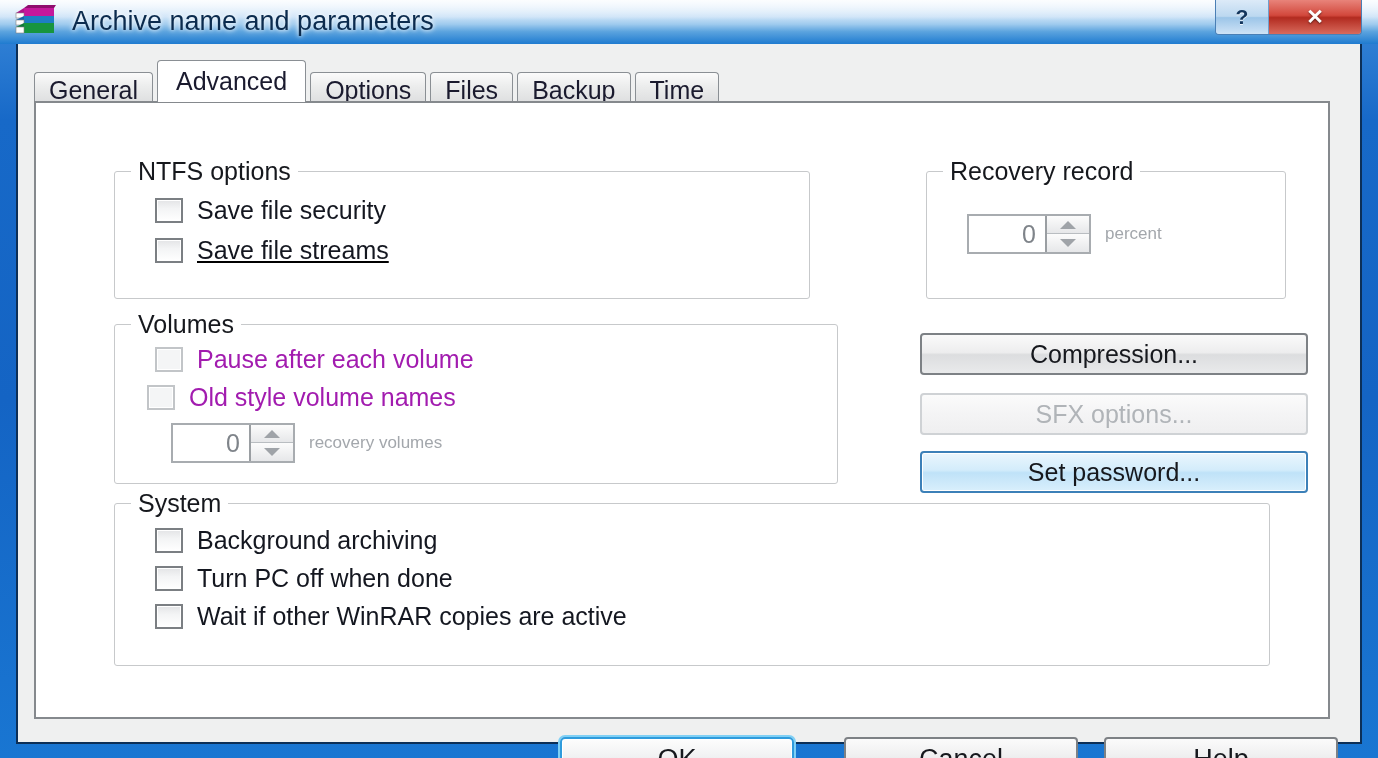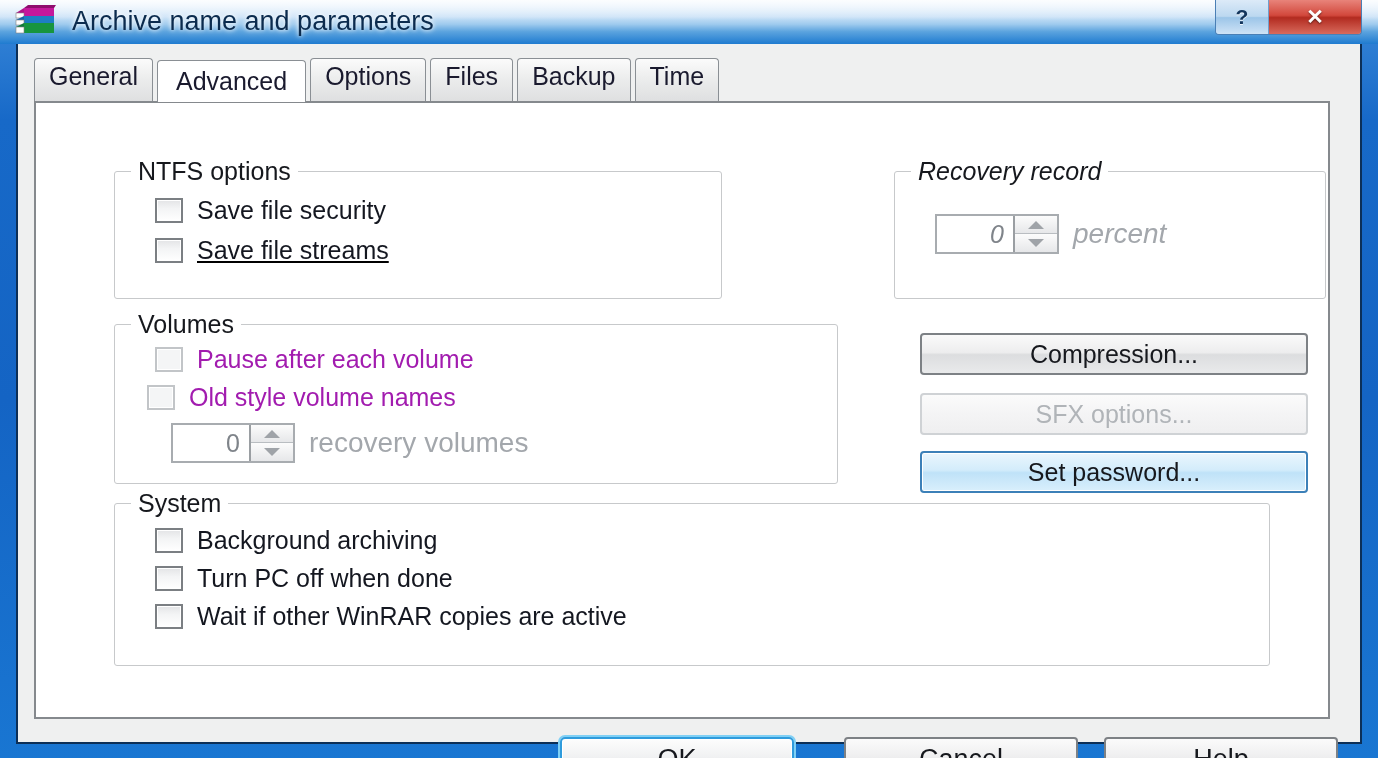--- a/index.html
+++ b/index.html
@@ -112,21 +112,21 @@
     position: absolute;
     left: 16px;
     top: 16px;
     width: 1296px;
     height: 42px;
     display: flex;
     align-items: flex-end;
   }
   .tab {
     position: relative;
-    height: 44px;
+    height: 30px;
     line-height: 34px;
     padding: 0 14px;
     margin-right: 4px;
     font-size: 25px;
     color: #1a1a2e;
     background: linear-gradient(to bottom, #fbfbfb 0%, #eceded 45%, #dedfe0 100%);
     border: 1px solid #8a8f94;
     border-bottom: none;
     border-radius: 4px 4px 0 0;
     box-sizing: border-box;
@@ -165,24 +165,24 @@
     position: absolute;
     top: -15px;
     left: 16px;
     padding: 0 7px;
     background: #ffffff;
     font-size: 25px;
     color: #16181d;
     white-space: nowrap;
   }
 
-  #group-ntfs    { left: 78px;  top: 68px;  width: 608px; height: 128px; }
+  #group-ntfs    { left: 78px;  top: 68px;  width: 696px; height: 128px; }
   #group-volumes { left: 78px;  top: 221px; width: 724px; height: 160px; }
   #group-system  { left: 78px;  top: 400px; width: 1156px; height: 163px; }
-  #group-recovery{ left: 858px; top: 68px;  width: 432px; height: 128px; font-style: italic; }
+  #group-recovery{ left: 890px; top: 68px;  width: 360px; height: 128px; }
 
   
   .chk-row {
     position: absolute;
     display: flex;
     align-items: flex-end;
     white-space: nowrap;
   }
   .chk-box {
     width: 28px;
@@ -245,21 +245,21 @@
   .spin-arrow i {
     display: block;
     width: 0; height: 0;
     border-left: 8px solid transparent;
     border-right: 8px solid transparent;
   }
   .spin-arrow.up i    { border-bottom: 8px solid #9fa3a8; }
   .spin-arrow.down i  { border-top: 8px solid #9fa3a8; }
 
   .spin-suffix {
-    font-size: 28px;
+    font-size: 17px;
     color: #a3a7ac;
     margin-left: 14px;
   }
 
   #recovery-row { position: absolute; left: 40px; top: 42px; display: flex; align-items: center; }
   #volumes-spin-row { position: absolute; left: 56px; top: 98px; display: flex; align-items: center; }
 
   
   .side-btn {
     position: absolute;

